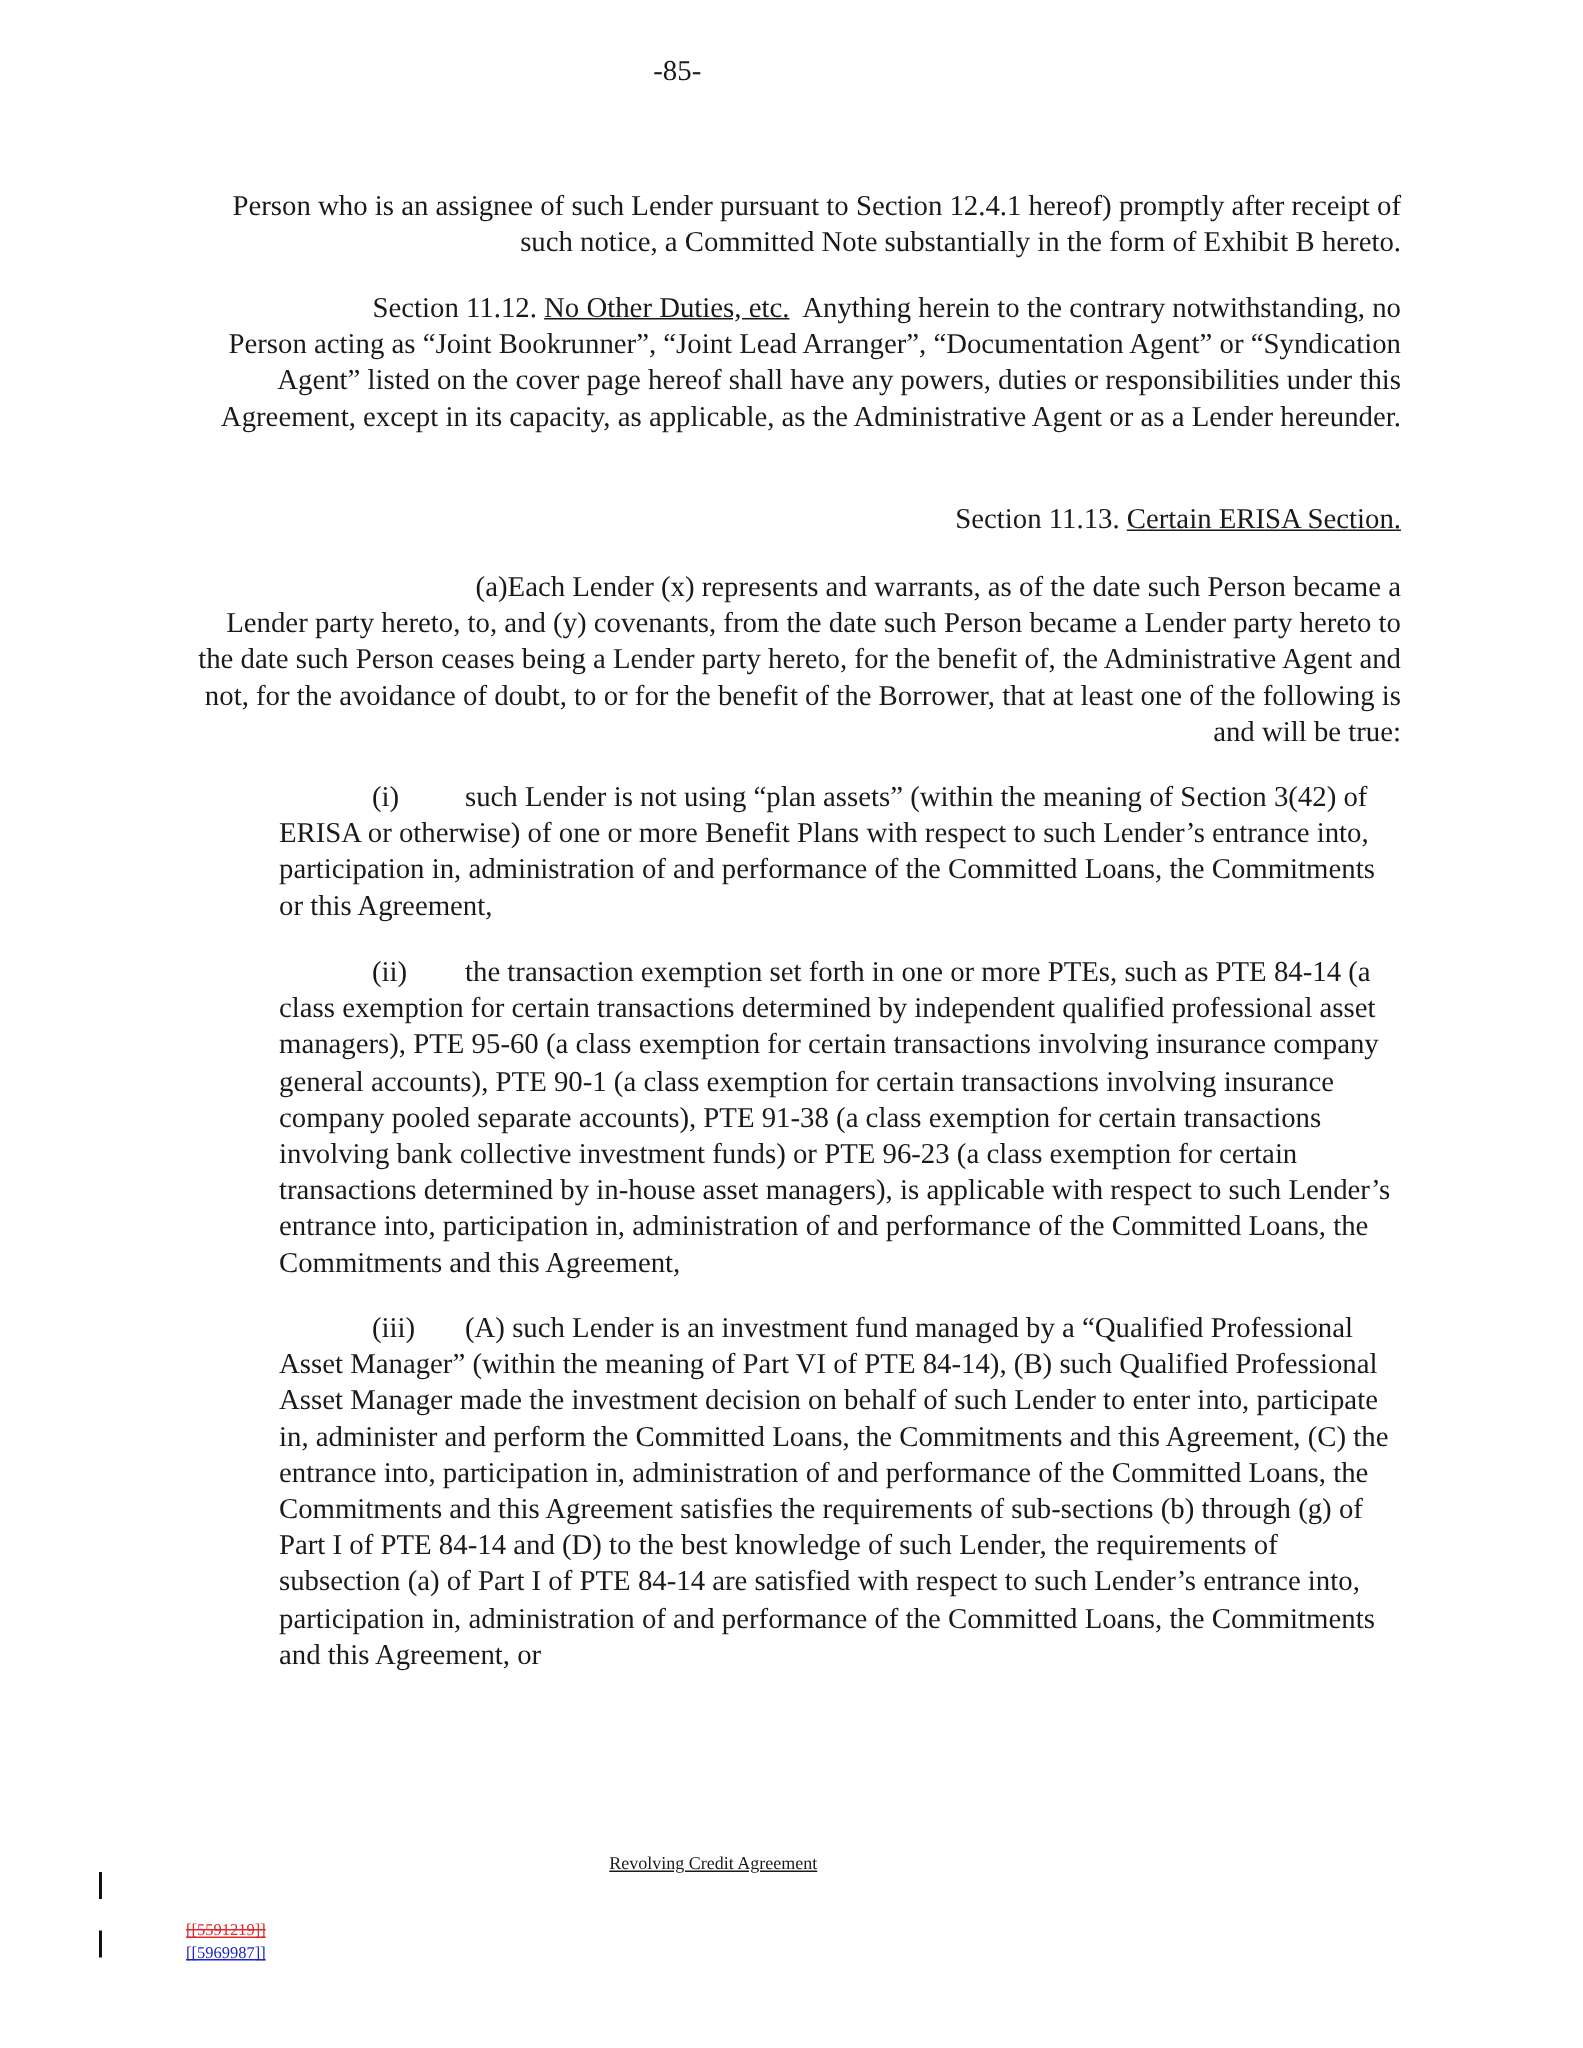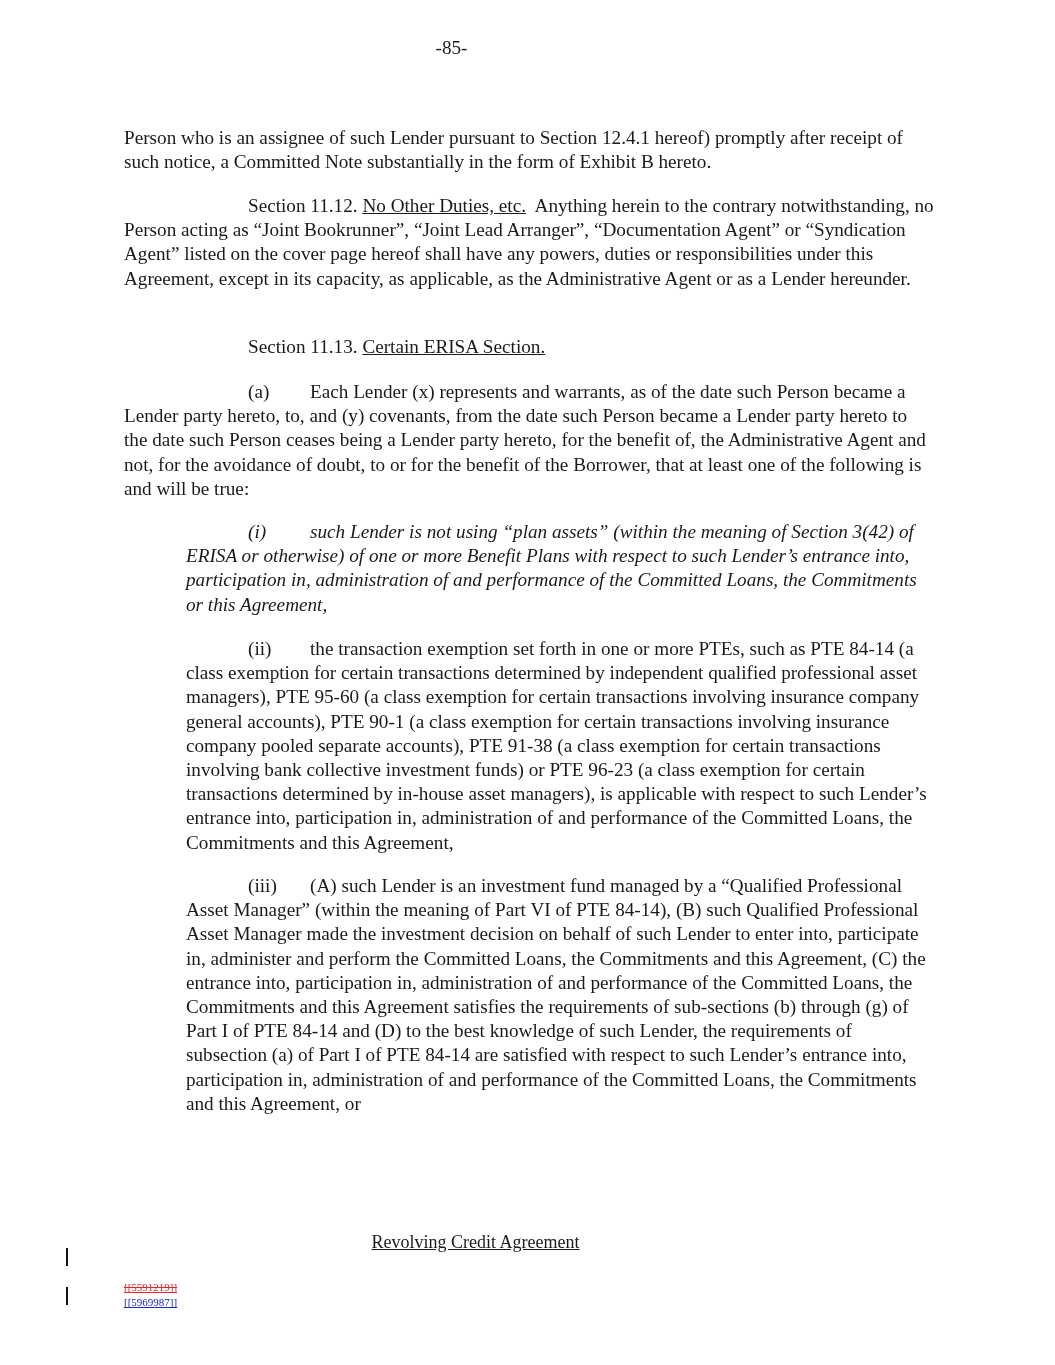--- a/index.html
+++ b/index.html
@@ -22,20 +22,21 @@
       top: 36px;
       left: 0;
       width: 903px;
       text-align: center;
     }
     .block {
       position: absolute;
       left: 124px;
       width: 810px;
       margin: 0;
+      text-align: right;
     }
     .indent-block {
       position: absolute;
       left: 186px;
       width: 750px;
       margin: 0;
     }
     .first-indent { text-indent: 124px; }
     .sub-first-indent { text-indent: 62px; }
     .u { text-decoration: underline; }
@@ -45,21 +46,21 @@
     }
     .tab-a { width: 62px; }
     .tab-i { width: 62px; }
     .footer-title {
       position: absolute;
       top: 1230px;
       left: 0;
       width: 951px;
       text-align: center;
       text-decoration: underline;
-      font-size: 18px;
+      font-size: 12px;
     }
     .change-bar {
       position: absolute;
       left: 66px;
       width: 2px;
       height: 18px;
       background: #111;
     }
     .doc-id {
       position: absolute;
@@ -83,21 +84,21 @@
 <div class="page-number">-85-</div>
 
 <p class="block" style="top:126px;">Person who is an assignee of such Lender pursuant to Section 12.4.1 hereof) promptly after receipt of such notice, a Committed Note substantially in the form of Exhibit B hereto.</p>
 
 <p class="block first-indent" style="top:194px;"><span>Section 11.12.</span> <span class="u">No Other Duties, etc.</span>&nbsp; <span>Anything herein to the contrary notwithstanding, no Person acting as “Joint Bookrunner”, “Joint Lead Arranger”, “Documentation Agent” or “Syndication Agent” listed on the cover page hereof shall have any powers, duties or responsibilities under this Agreement, except in its capacity, as applicable, as the Administrative Agent or as a Lender hereunder.</span></p>
 
 <p class="block first-indent" style="top:335px;"><span>Section 11.13.</span> <span class="u">Certain ERISA Section.</span></p>
 
 <p class="block first-indent" style="top:380px;"><span class="tab-label tab-a">(a)</span><span>Each Lender (x) represents and warrants, as of the date such Person became a Lender party hereto, to, and (y) covenants, from the date such Person became a Lender party hereto to the date such Person ceases being a Lender party hereto, for the benefit of, the Administrative Agent and not, for the avoidance of doubt, to or for the benefit of the Borrower, that at least one of the following is and will be true:</span></p>
 
-<p class="indent-block sub-first-indent" style="top:520px;font-style:italic;"><span class="tab-label tab-i">(i)</span><span>such Lender is not using “plan assets” (within the meaning of Section 3(42) of ERISA or otherwise) of one or more Benefit Plans with respect to such Lender’s entrance into, participation in, administration of and performance of the Committed Loans, the Commitments or this Agreement,</span></p>
+<p class="indent-block sub-first-indent" style="top:520px;"><span class="tab-label tab-i">(i)</span><span>such Lender is not using “plan assets” (within the meaning of Section 3(42) of ERISA or otherwise) of one or more Benefit Plans with respect to such Lender’s entrance into, participation in, administration of and performance of the Committed Loans, the Commitments or this Agreement,</span></p>
 
 <p class="indent-block sub-first-indent" style="top:637px;"><span class="tab-label tab-i">(ii)</span><span>the transaction exemption set forth in one or more PTEs, such as PTE 84-14 (a class exemption for certain transactions determined by independent qualified professional asset managers), PTE 95-60 (a class exemption for certain transactions involving insurance company general accounts), PTE 90-1 (a class exemption for certain transactions involving insurance company pooled separate accounts), PTE 91-38 (a class exemption for certain transactions involving bank collective investment funds) or PTE 96-23 (a class exemption for certain transactions determined by in-house asset managers), is applicable with respect to such Lender’s entrance into, participation in, administration of and performance of the Committed Loans, the Commitments and this Agreement,</span></p>
 
 <p class="indent-block sub-first-indent" style="top:874px;"><span class="tab-label tab-i">(iii)</span><span>(A) such Lender is an investment fund managed by a “Qualified Professional Asset Manager” (within the meaning of Part VI of PTE 84-14), (B) such Qualified Professional Asset Manager made the investment decision on behalf of such Lender to enter into, participate in, administer and perform the Committed Loans, the Commitments and this Agreement, (C) the entrance into, participation in, administration of and performance of the Committed Loans, the Commitments and this Agreement satisfies the requirements of sub-sections (b) through (g) of Part I of PTE 84-14 and (D) to the best knowledge of such Lender, the requirements of subsection (a) of Part I of PTE 84-14 are satisfied with respect to such Lender’s entrance into, participation in, administration of and performance of the Committed Loans, the Commitments and this Agreement, or</span></p>
 
 <div class="footer-title">Revolving Credit Agreement</div>
 
 <div class="change-bar" style="top:1248px;"></div>
 <div class="doc-id old" style="top: 1251px; color: rgb(224, 40, 43); margin-top: 24px;">[[5591219]]</div>
 

